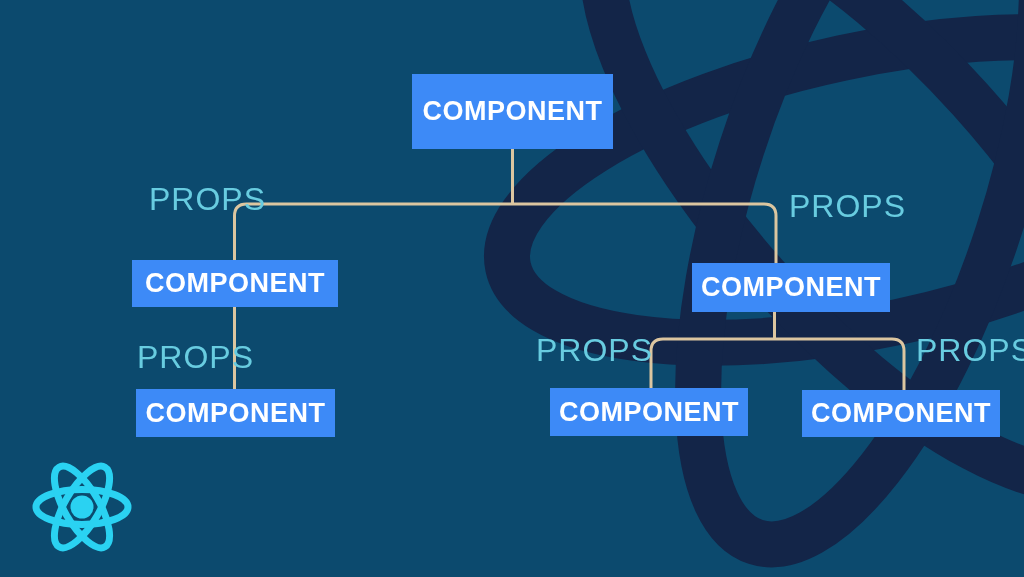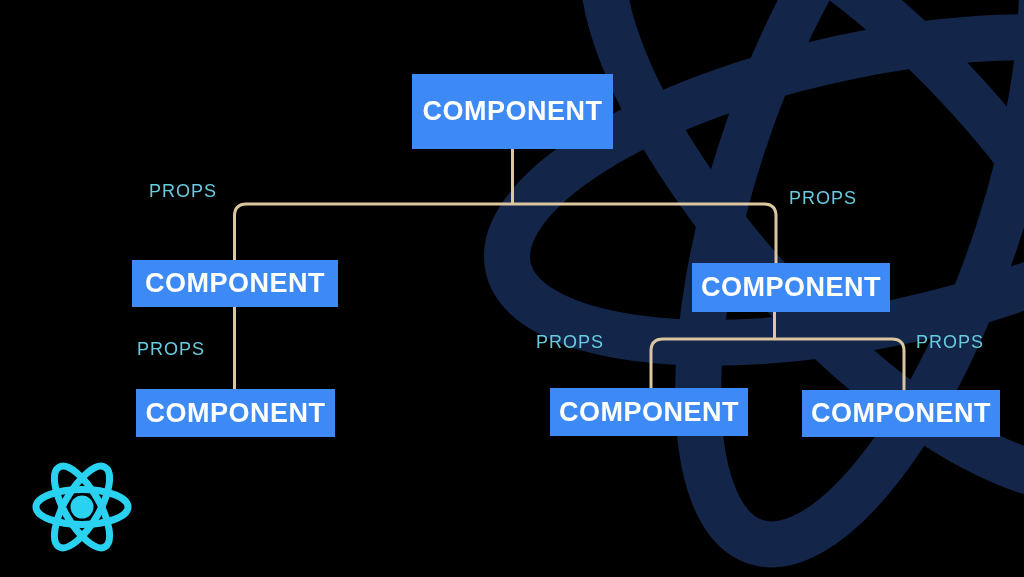--- a/index.html
+++ b/index.html
@@ -5,21 +5,21 @@
   html, body {
     margin: 0;
     padding: 0;
     background: #0a1430;
   }
   #canvas {
     position: relative;
     width: 1024px;
     height: 577px;
     overflow: hidden;
-    background: #000000;
+    background: #0c4a6e;
     font-family: "Liberation Sans", sans-serif;
   }
   svg.layer {
     position: absolute;
     left: 0;
     top: 0;
     pointer-events: none;
   }
   .node {
     position: absolute;
@@ -36,21 +36,21 @@
   #node-root  { left: 412px; top: 74px;  width: 201px; height: 75px; }
   #node-l2    { left: 132px; top: 260px; width: 206px; height: 47px; }
   #node-l3    { left: 136px; top: 389px; width: 199px; height: 48px; }
   #node-r2    { left: 692px; top: 263px; width: 198px; height: 49px; }
   #node-r3a   { left: 550px; top: 388px; width: 198px; height: 48px; }
   #node-r3b   { left: 802px; top: 390px; width: 198px; height: 47px; }
 
   .props {
     position: absolute;
     color: #68cce0;
-    font-size: 18px;
+    font-size: 32px;
     font-weight: 400;
     letter-spacing: 1px;
     z-index: 3;
   }
   #props-1 { left: 149px; top: 181px; }
   #props-2 { left: 789px; top: 188px; }
   #props-3 { left: 137px; top: 339px; }
   #props-4 { left: 536px; top: 332px; }
   #props-5 { left: 916px; top: 332px; }
 

